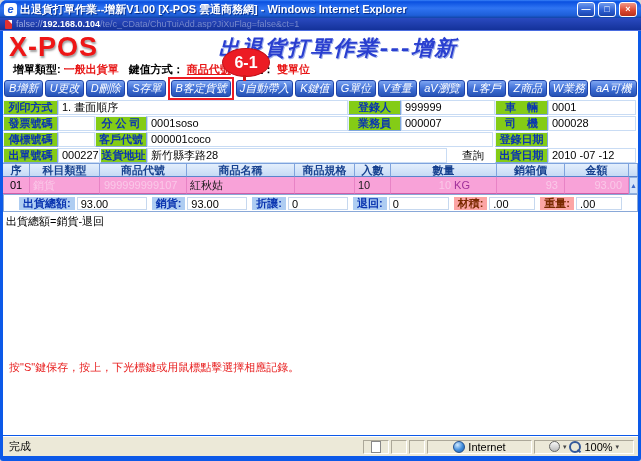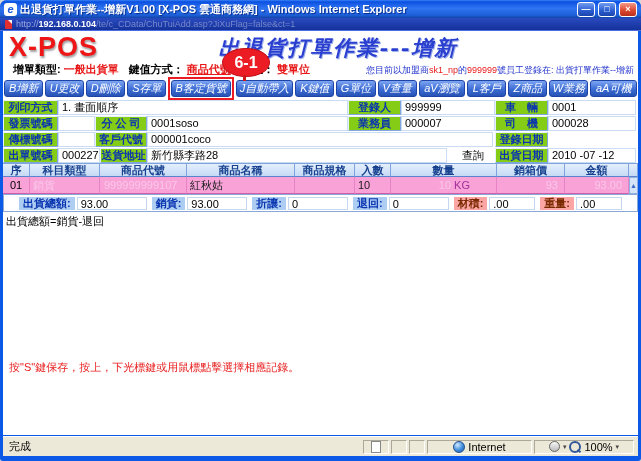--- a/index.html
+++ b/index.html
@@ -104,40 +104,37 @@
   <div class="titlebar">
     <span class="tb-icon">e</span>
     <span class="tb-text">出退貨打單作業--增新V1.00 [X-POS 雲通商務網] - Windows Internet Explorer</span>
     <span class="winbtn">—</span>
     <span class="winbtn">□</span>
     <span class="winbtn close">×</span>
   </div>
 
   <div class="addressbar">
     <span class="addr-icon"></span>
-    <span class="addr-url"><span class="u-proto">http://</span><span class="u-host">192.168.0.104</span><span class="u-path">/te/c_CData/ChuTuiAdd.asp?JiXuFlag=false&amp;ct=1</span></span>
+    <span class="addr-url"><span class="u-proto">false://</span><span class="u-host">192.168.0.104</span><span class="u-path">/te/c_CData/ChuTuiAdd.asp?JiXuFlag=false&amp;ct=1</span></span>
   </div>
 
   <div class="content">
 
     <div class="logo">X-POS</div>
     <div class="page-title">出退貨打單作業---增新</div>
 
     <div class="meta-left">
       <span>增單類型:</span>
       <span class="red">一般出貨單</span>
       <span class="sp">鍵值方式：</span>
       <span class="red ul">商品代號</span>
       <span class="sp">單位：</span>
       <span class="red">雙單位</span>
     </div>
 
-    <div class="meta-right">
-      <span>您目前以加盟商</span><span class="red">sk1_np</span><span>的</span><span class="red">999999</span><span>號員工登錄在: 出貨打單作業--增新</span>
-    </div>
 
     <div class="badge">6-1</div>
     <div class="badge-line"></div>
 
     <div class="toolbar">
       <div class="tbtn" style="flex:1">B增新</div>
       <div class="tbtn" style="flex:1">U更改</div>
       <div class="tbtn" style="flex:1">D刪除</div>
       <div class="tbtn" style="flex:1">S存單</div>
       <div class="hl" style="flex:1.6">

